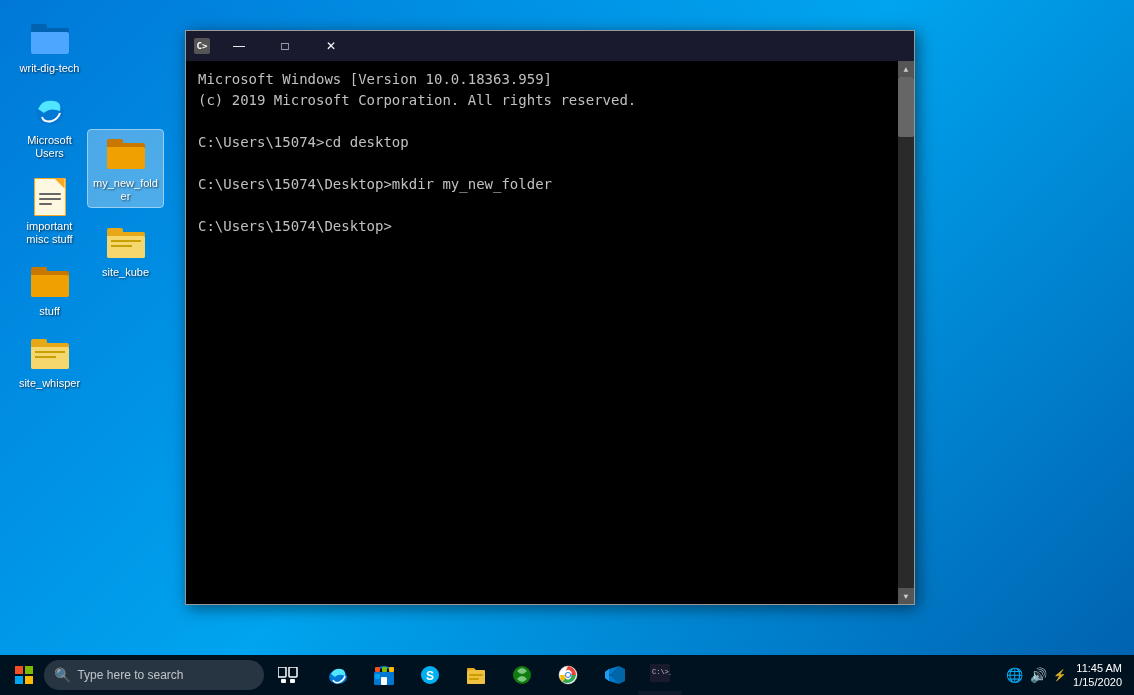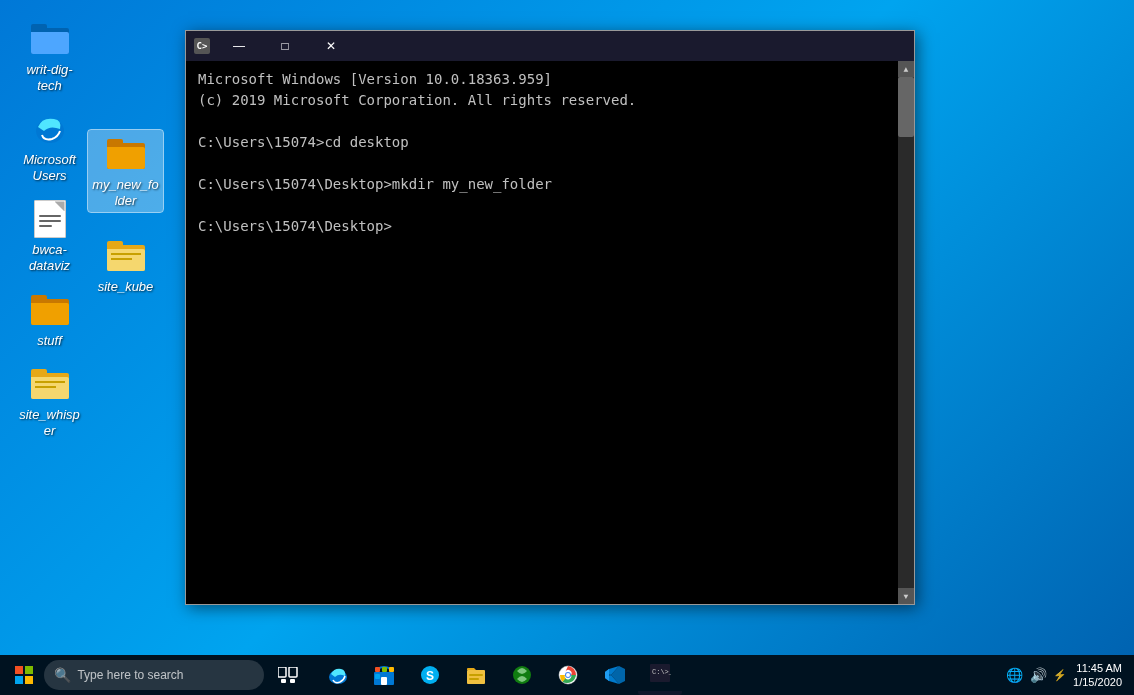--- a/index.html
+++ b/index.html
@@ -40,26 +40,25 @@
       height: 40px;
       margin-bottom: 3px;
       display: flex;
       align-items: center;
       justify-content: center;
       font-size: 32px;
     }
 
     .icon-label {
       color: white;
-      font-size: 13px;
+      font-size: 11px;
       text-align: center;
       text-shadow: 1px 1px 2px rgba(0,0,0,0.7);
       line-height: 1.2;
       word-break: break-word;
-      font-style: italic;
     }
 
     
     .folder-icon {
       position: relative;
       width: 38px;
       height: 30px;
     }
     .folder-icon .folder-back {
       position: absolute;
@@ -385,34 +384,34 @@
       <div class="icon-img edge-icon">
         <svg width="36" height="36" viewBox="0 0 36 36">
           <ellipse cx="18" cy="20" rx="14" ry="12" fill="#0078d4"></ellipse>
           <path d="M6 16 Q10 6 22 8 Q30 9 28 18 Q18 14 12 20 Z" fill="#50e6ff"></path>
           <path d="M10 24 Q12 30 20 28 Q26 26 28 20" fill="none" stroke="white" stroke-width="2"></path>
         </svg>
       </div>
       <span class="icon-label">Microsoft Users</span>
     </div>
 
-
     <div class="desktop-icon">
       <div class="icon-img">
-        <div class="doc-icon">
-          <div class="dog-ear"></div>
+        <div class="doc-icon" style="background:#fff8e1; border-color:#f9a825;">
+          <div class="dog-ear" style="background:#f9a825;"></div>
           <div class="doc-lines">
             <div></div>
               <div></div>
               <div style="width:60%;"></div>
           </div>
         </div>
       </div>
-      <span class="icon-label">bwca-dataviz</span>
-    </div>
+      <span class="icon-label">important misc stuff</span>
+    </div>
+
 
     <div class="desktop-icon">
       <div class="icon-img">
         <div class="folder-icon orange">
           <div class="folder-tab"></div>
           <div class="folder-back"></div>
           <div class="folder-front"></div>
         </div>
       </div>
       <span class="icon-label">stuff</span>
@@ -429,21 +428,21 @@
               <div style="height:2px;background:#c8a000;margin-bottom:3px;width:70%;"></div>
             </div>
           </div>
         </div>
       </div>
       <span class="icon-label">site_whisper</span>
     </div>
 
   </div>
 
-  <div class="icon-col-2" style="top: 130px; gap: 20px;">
+  <div class="icon-col-2" style="top: 130px; gap: 12px;">
 
     <div class="desktop-icon selected" style="margin-top: 0px;">
       <div class="icon-img">
         <div class="folder-icon orange">
           <div class="folder-tab"></div>
           <div class="folder-back"></div>
           <div class="folder-front"></div>
         </div>
       </div>
       <span class="icon-label">my_new_folder</span>

